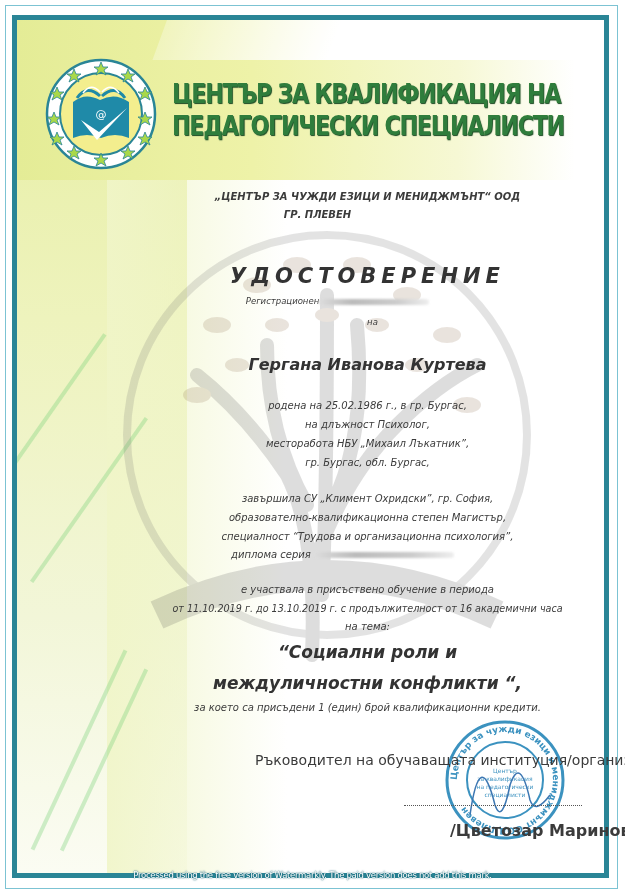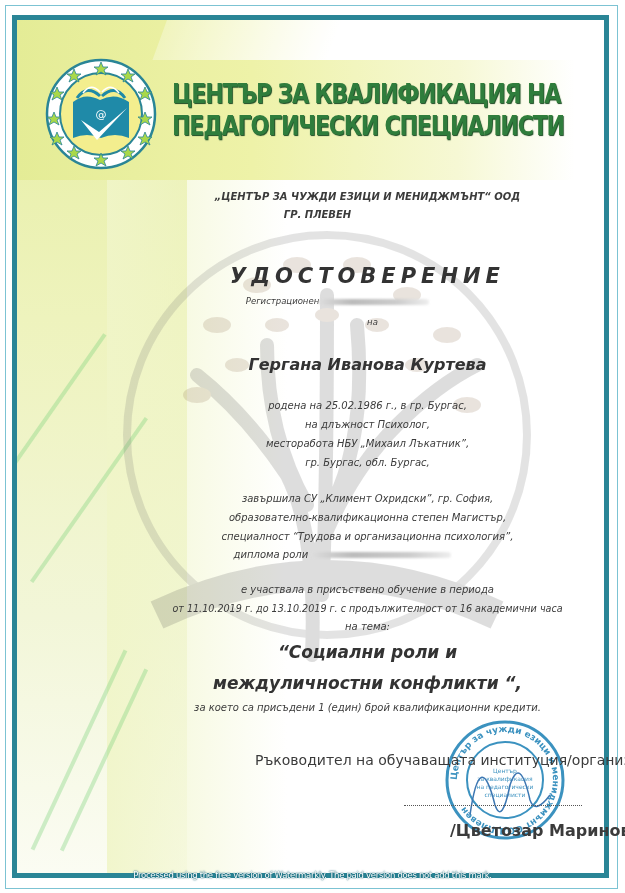--- a/index.html
+++ b/index.html
@@ -115,21 +115,21 @@
 
   <div class="line body" style="top:400px;left:55px;">родена на 25.02.1986 г., в гр. Бургас,</div>
   <div class="line body" style="top:419px;left:55px;">на длъжност Психолог,</div>
   <div class="line body" style="top:438px;left:55px;">месторабота НБУ „Михаил Лъкатник”,</div>
   <div class="line body" style="top:457px;left:55px;">гр. Бургас, обл. Бургас,</div>
 
   <div class="line body" style="top:493px;left:55px;">завършила СУ „Климент Охридски”, гр. София,</div>
   <div class="line body" style="top:512px;left:55px;">образователно-квалификационна степен Магистър,</div>
   <div class="line body" style="top:531px;left:55px;">специалност “Трудова и организационна психология”,</div>
   <div class="line body" style="top:549px;left:30px;">
-    <span>диплома роли</span>
+    <span>диплома серия</span>
     <span class="redacted" style="width:140px;"></span>
   </div>
 
   <div class="line body" style="top:584px;left:55px;">е участвала в присъствено обучение в периода</div>
   <div class="line body" style="top:603px;left:55px;font-size:9.6px;">от 11.10.2019 г. до 13.10.2019  г. с продължителност от 16 академични часа</div>
   <div class="line body" style="top:621px;left:55px;">на тема:</div>
 
   <div class="line topic" style="top:642px;left:55px;">“Социални роли и</div>
   <div class="line topic" style="top:673px;left:55px;">междуличностни конфликти “,</div>
 

